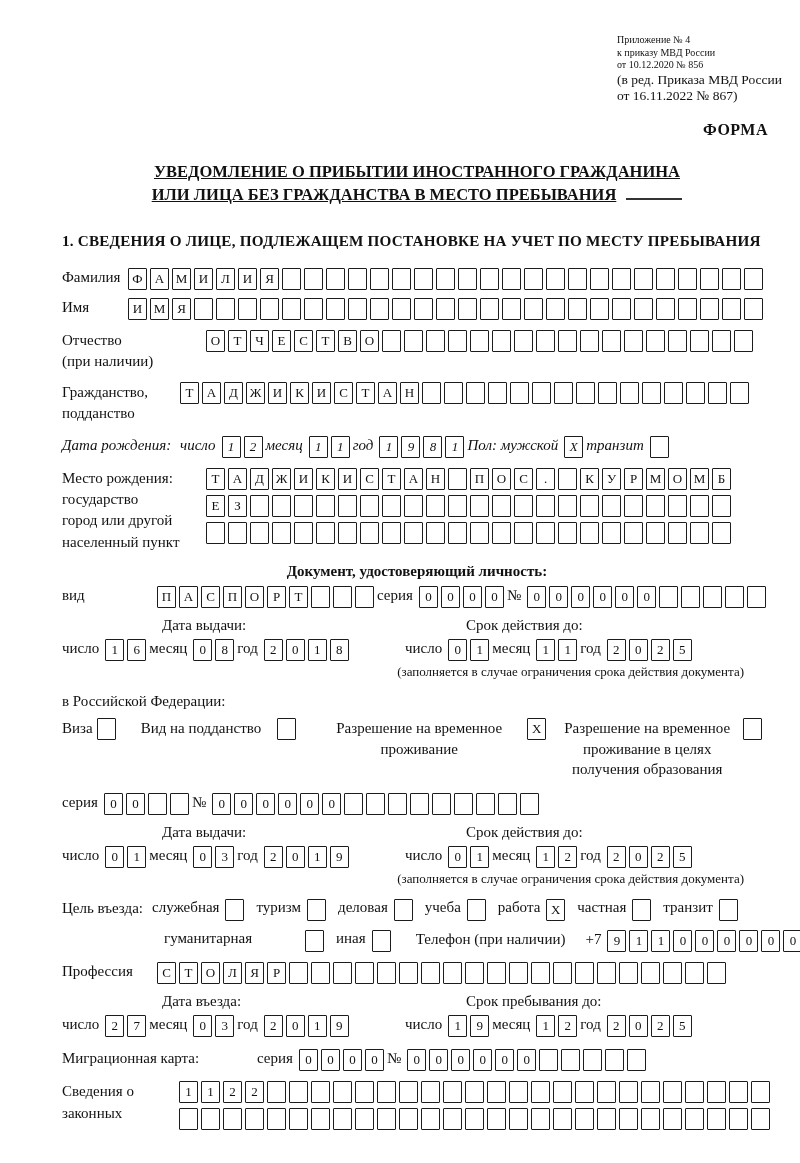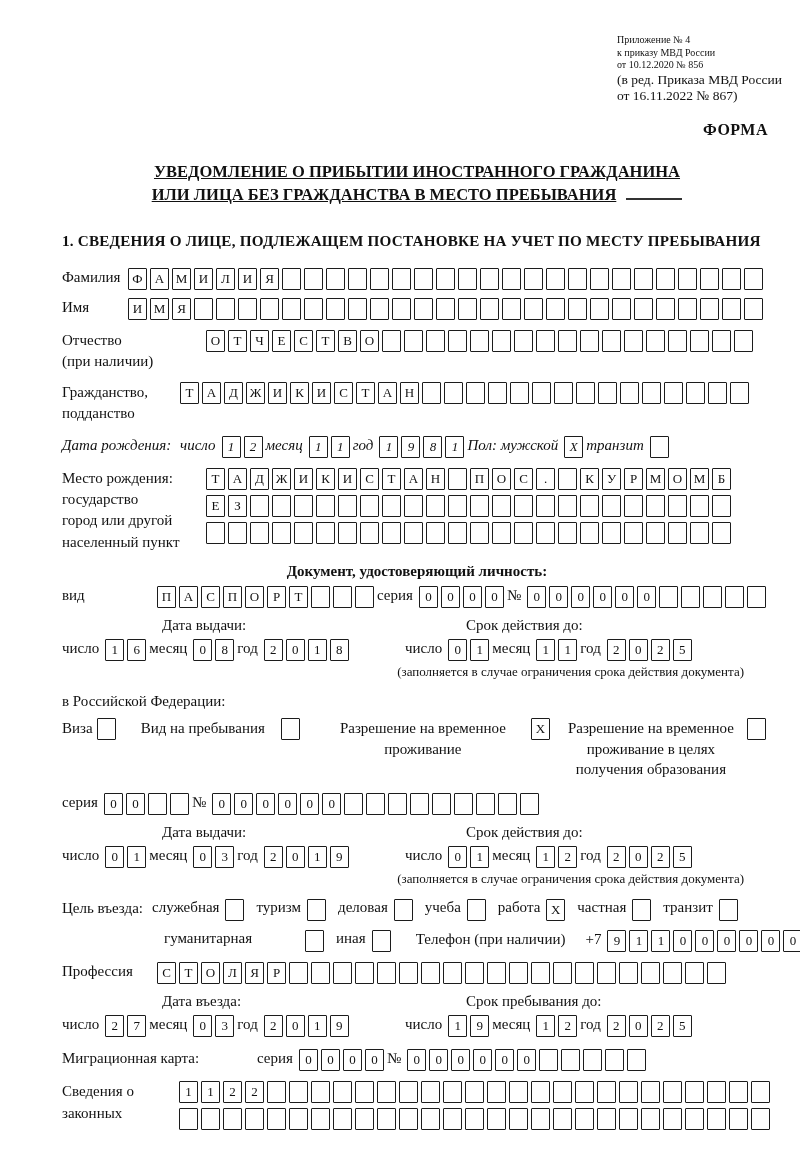--- a/index.html
+++ b/index.html
@@ -433,21 +433,21 @@
   <div class="para">
     <div>в Российской Федерации:</div>
   </div>
 
   <div class="permits">
     <div class="pgroup">
       <span class="plabel">Виза</span>
       <span class="cell" style="margin-left:4px;"></span>
     </div>
     <div class="pgroup" style="margin-left:22px;">
-      <span class="plabel">Вид на пребывания</span>
+      <span class="plabel">Вид на подданство</span>
       <span class="cell" style="margin-left:16px;"></span>
     </div>
     <div class="pgroup" style="margin-left:20px;">
       <span class="plabel pl3">Разрешение на временное проживание</span>
       <span class="cell">X</span>
     </div>
     <div class="pgroup" style="margin-left:10px;">
       <span class="plabel pl4">Разрешение на временное проживание в целях получения образования</span>
       <span class="cell"></span>
     </div>

